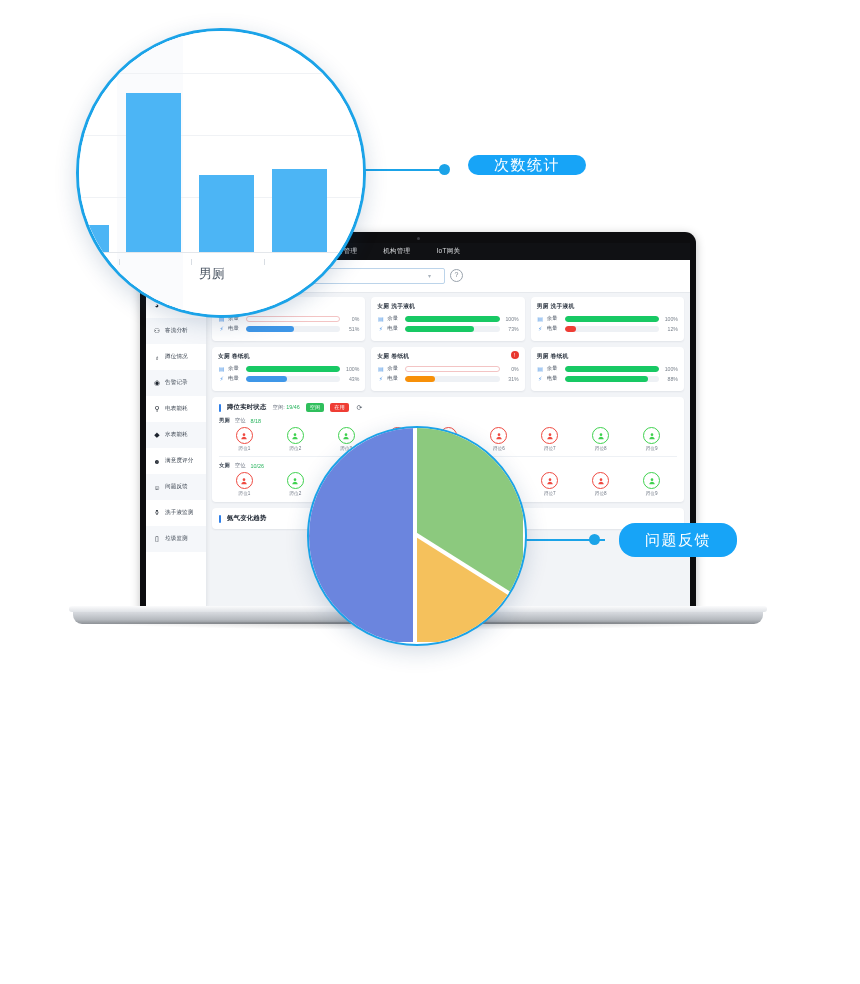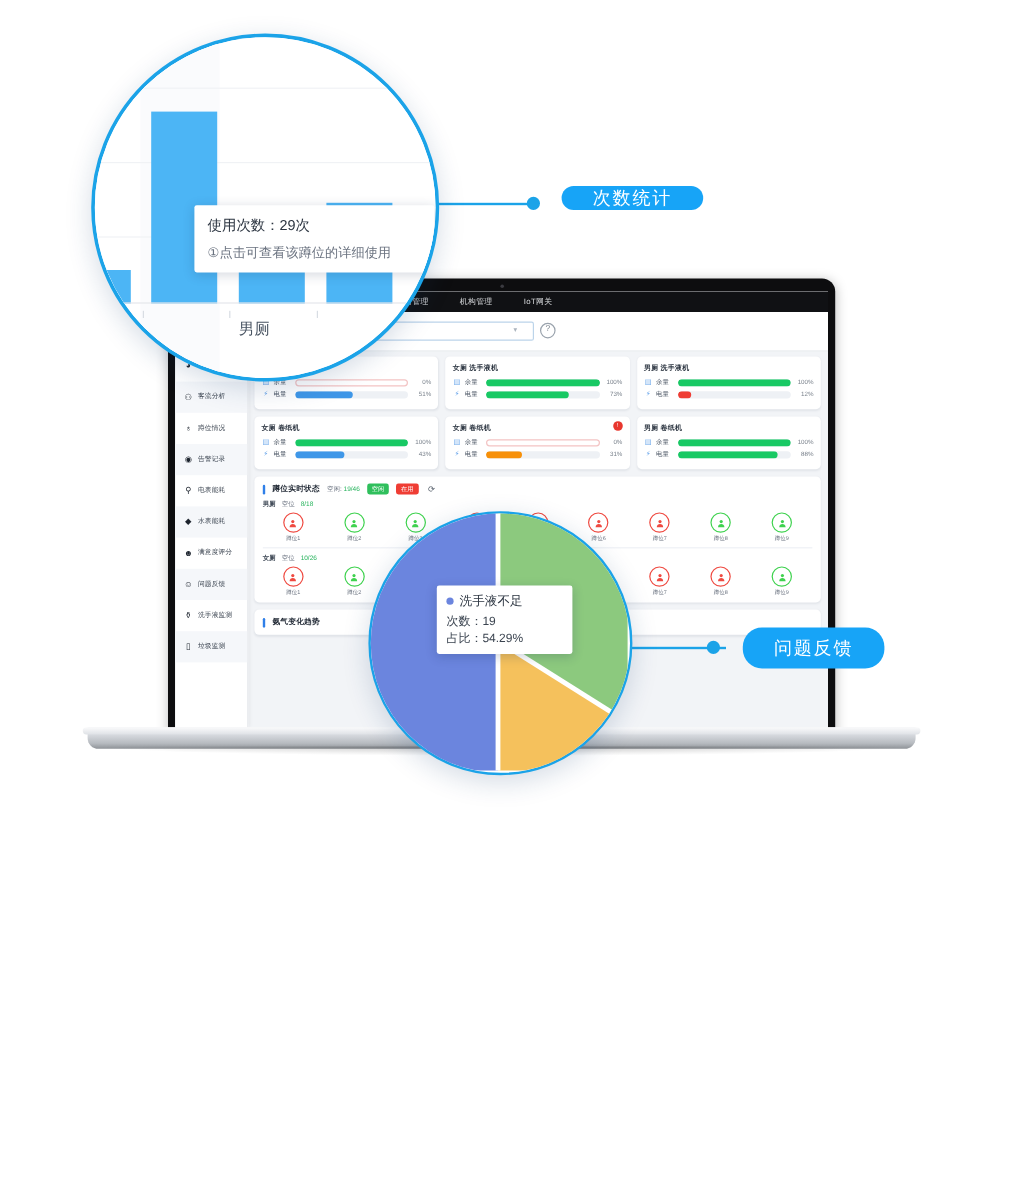--- a/index.html
+++ b/index.html
@@ -548,40 +548,24 @@
     <div class="m1-bar" style="left:120px;width:55px;height:78px;"></div>
     <div class="m1-bar" style="left:193px;width:55px;height:84px;"></div>
     <div class="m1-axis"></div>
     <div class="m1-ticks">
       <div class="m1-tick" style="left:40px"></div>
       <div class="m1-tick" style="left:112px"></div>
       <div class="m1-tick" style="left:185px"></div>
       <div class="m1-tick" style="left:258px"></div>
     </div>
     <div class="m1-xlabel">男厕</div>
-    <div class="m1-tip">
-      <div class="l1">使用次数：29次</div>
-      <div class="l2">①点击可查看该蹲位的详细使用</div>
-    </div>
   </div>
 </div>
 
 <div id="mag2">
   <svg class="m2-pie" viewBox="0 0 216 216">
     <path d="M108 108 L108 -4 A112 112 0 1 0 108 220 Z" fill="#6b85de"></path>
     <path d="M108 108 L108 220 A112 112 0 0 0 215 176 Z" fill="#f5c15c"></path>
     <path d="M108 108 L215 176 A112 112 0 0 0 108 -4 Z" fill="#8cc97e"></path>
     <line x1="108" y1="-4" x2="108" y2="220" stroke="#ffffff" stroke-width="4"></line>
     <line x1="108" y1="108" x2="216" y2="176" stroke="#ffffff" stroke-width="4"></line>
   </svg>
-  <div class="m2-tip">
-    <div class="t1">
-      <span class="m2-dot"></span>
-      <span>洗手液不足</span>
-    </div>
-    <div class="t2">
-      <span>次数：</span><span>19</span>
-    </div>
-    <div class="t2">
-      <span>占比：</span><span>54.29%</span>
-    </div>
-  </div>
 </div>
 
 </body></html>

